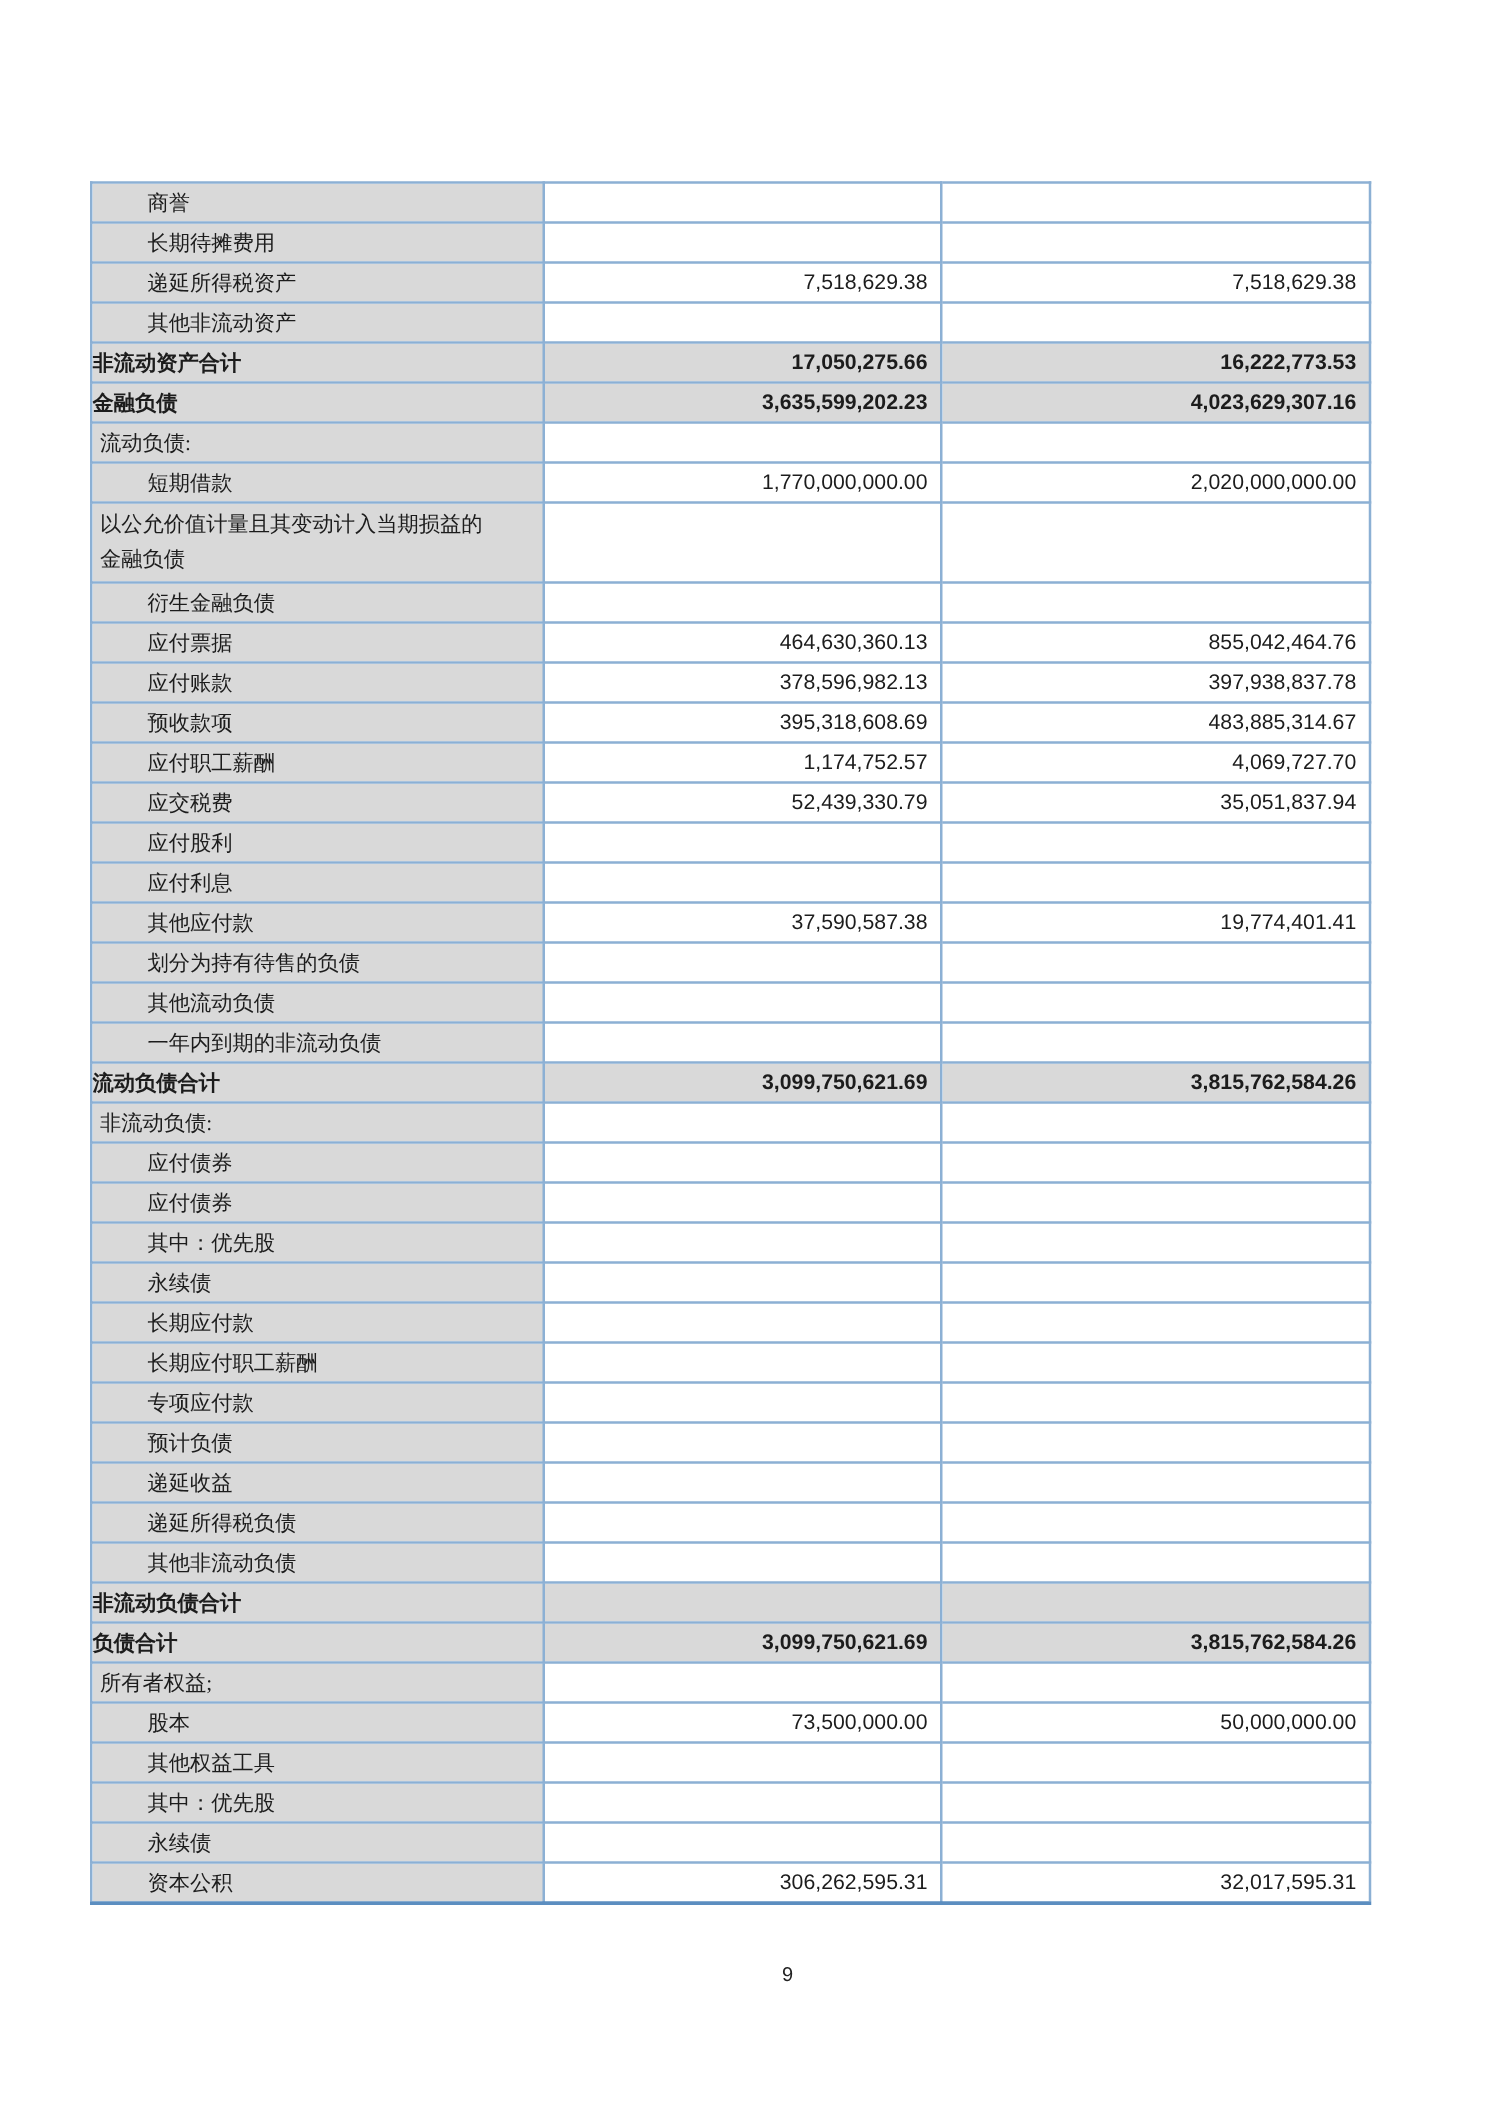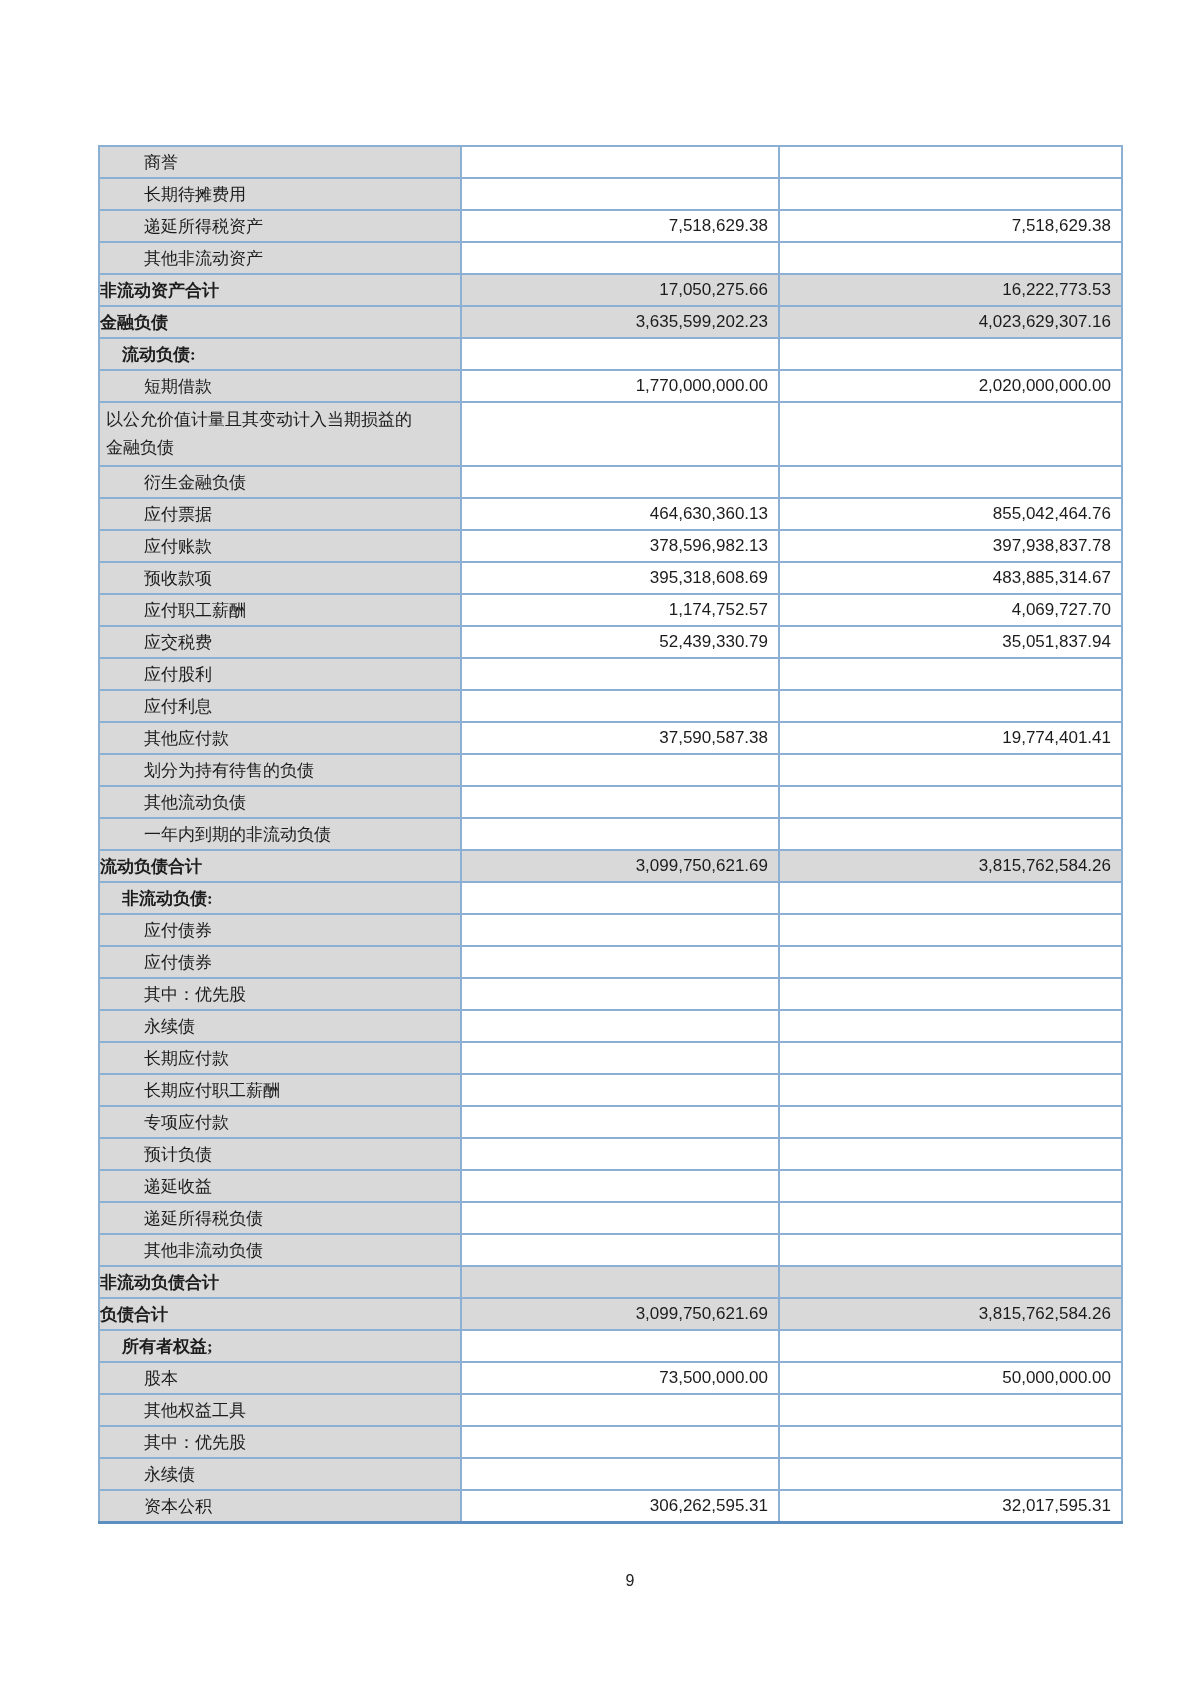--- a/index.html
+++ b/index.html
@@ -11,21 +11,21 @@
     --page-bg: #ffffff;
   }
   html,body{margin:0;padding:0;}
   body{
     width:1200px;height:1697px;position:relative;
     background:var(--page-bg);
     font-family:"Liberation Serif","DejaVu Serif",serif;
     color:var(--text);
   }
   .sheet{
-    position:absolute;left:98px;top:145px;width:830px;
+    position:absolute;left:72px;top:145px;width:830px;
   }
   table{
     border-collapse:collapse;table-layout:fixed;width:1023px;
     border:2px solid var(--border);
     border-bottom:3px solid var(--border-strong);
   }
   td{
     border:2px solid var(--border);
     height:30px;
     font-size:17px;
@@ -38,22 +38,22 @@
     padding-left:44px;
     padding-right:6px;
   }
   td.num{
     text-align:right;
     padding-right:10px;
     padding-left:6px;
     font-family:"Liberation Sans","DejaVu Sans",sans-serif;
     background:#ffffff;
   }
-  tr.row-section td.label{font-weight:bold;padding-left:22px;}
-  tr.row-subtotal td{background:var(--total-fill);}
+  tr.row-section td.label{font-weight:normal;padding-left:6px;}
+  tr.row-subtotal td{background:var(--total-fill);font-weight:bold;}
   tr.row-subtotal td.label{font-weight:bold;padding-left:0;}
   tr.row-deep td.label{}
   tr.row-wrap td{height:62px;}
   tr.row-wrap td.label{
     padding-left:6px;
     white-space:pre-line;
     line-height:1.65;
   }
   .page-footer{
     position:absolute;left:90px;top:1572px;width:1080px;

